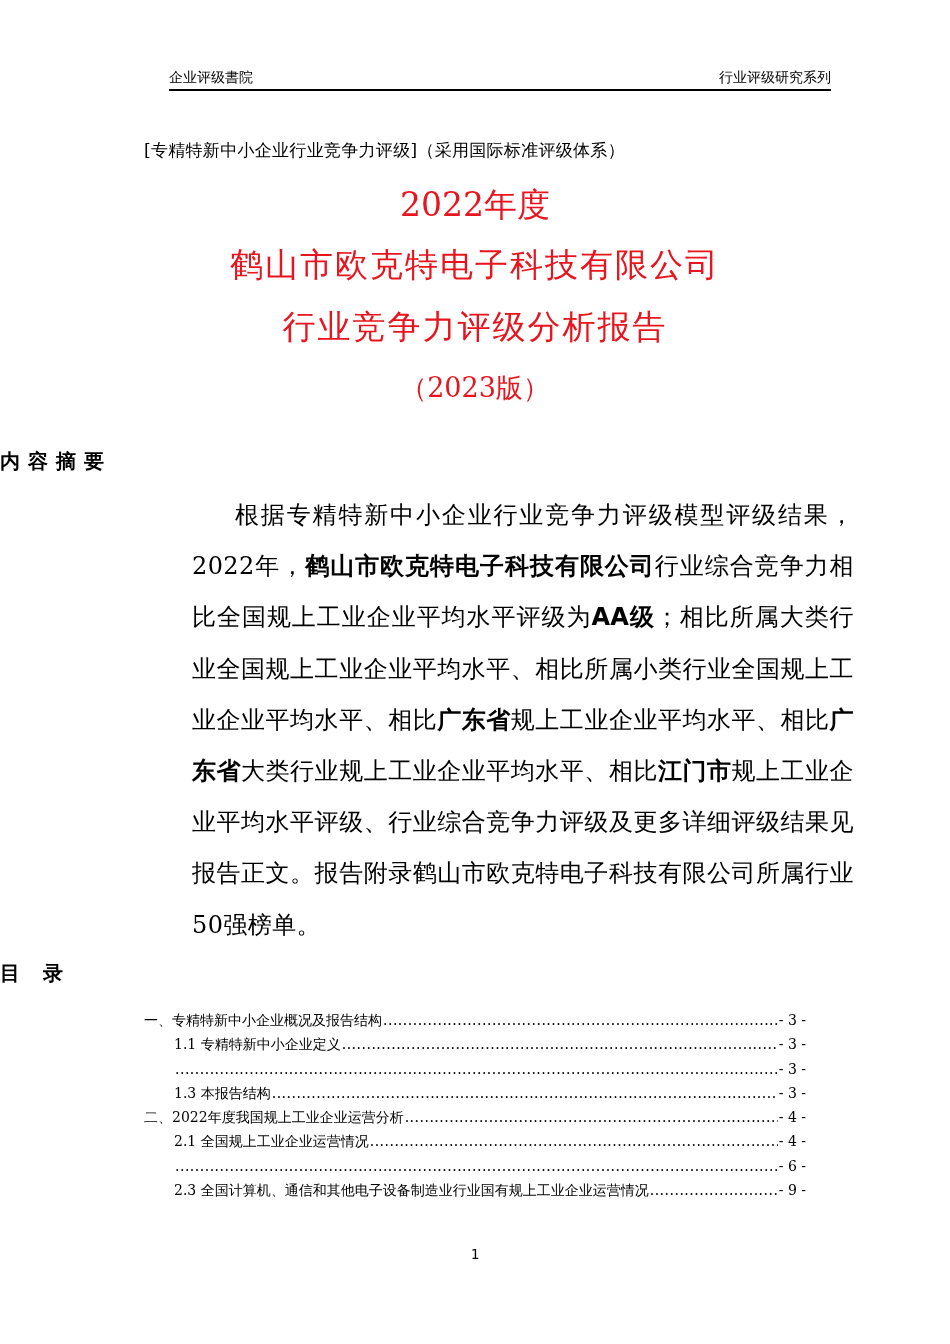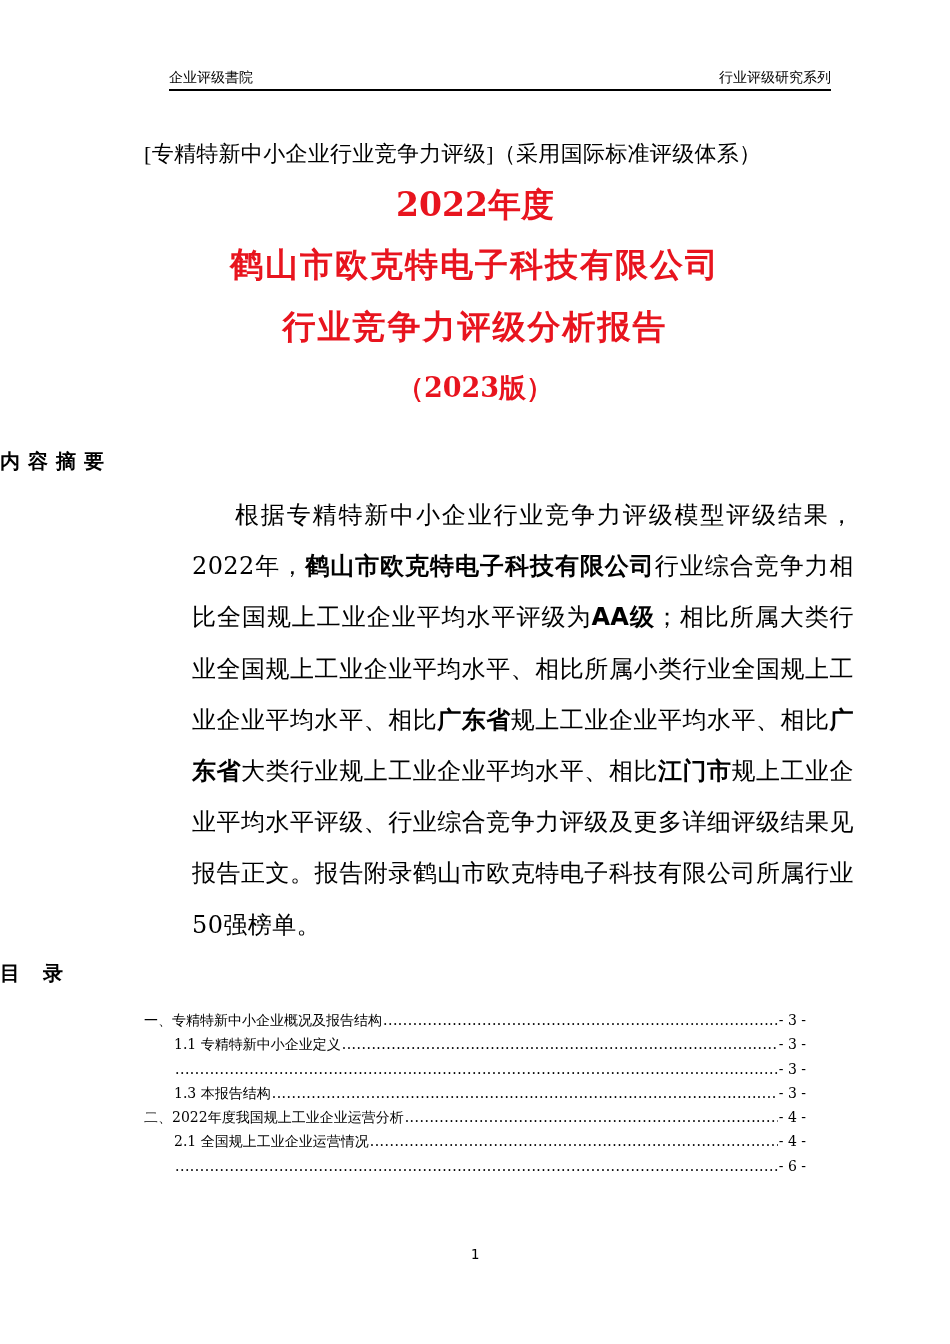--- a/index.html
+++ b/index.html
@@ -6,23 +6,23 @@
   body { width: 950px; height: 1344px; position: relative; overflow: hidden;
          font-family: "DejaVu Serif", "Liberation Serif", serif; color: #000; }
   .page { position: absolute; left: 0; top: 0; width: 950px; height: 1344px; background: #fff; }
 
   .running-header { position: absolute; left: 144px; top: 67px; width: 662px; height: 22px;
          border-bottom: 2px solid #000; font-family: Liberation Mono, monospace;
          font-size: 14px; margin-left: 25px; }
   .running-header .left { position: absolute; left: 0; top: 2px; }
   .running-header .right { position: absolute; right: 0; top: 2px; }
 
-  .subtitle { position: absolute; left: 144px; top: 139px; font-size: 22px; letter-spacing: 0.3px; font-family: Liberation Serif, serif; }
+  .subtitle { position: absolute; left: 144px; top: 139px; font-size: 17px; letter-spacing: 0.3px; }
 
-  .title-block { position: absolute; left: 0; width: 950px; text-align: center; color: #e8141e; font-weight: bold; }
+  .title-block { position: absolute; left: 0; width: 950px; text-align: center; color: #e8141e; }
   .t-year { top: 183px; font-size: 33px; }
   .t-company { top: 243px; font-size: 33px; font-family: "DejaVu Sans", "Liberation Sans", sans-serif; letter-spacing: 2px; }
   .t-report { top: 305px; font-size: 33px; font-family: "DejaVu Sans", "Liberation Sans", sans-serif; letter-spacing: 2px; }
   .t-edition { top: 370px; font-size: 27px; }
 
   .section-heading { position: absolute; left: 0; width: 950px; text-align: left;
         font-family: "DejaVu Sans", "Liberation Sans", sans-serif; font-weight: bold; font-size: 20px; letter-spacing: 8px; }
   .sh-summary { top: 448px; }
   .sh-toc { top: 960px; }
 
@@ -93,17 +93,22 @@
     </div>
     <div class="toc-row level-2">
       <span class="label">2.1 全国规上工业企业运营情况</span>
       <span class="leader"></span>
       <span class="page-num">- 4 -</span>
     </div>
     <div class="toc-row level-2">
       <span class="leader"></span>
       <span class="page-num">- 6 -</span>
     </div>
+    <div class="toc-row level-2">
+      <span class="label">2.3 全国计算机、通信和其他电子设备制造业行业国有规上工业企业运营情况</span>
+      <span class="leader"></span>
+      <span class="page-num">- 9 -</span>
+    </div>
   </div>
 
   <div class="page-number">1</div>
 
 </div>
 
 </body></html>

